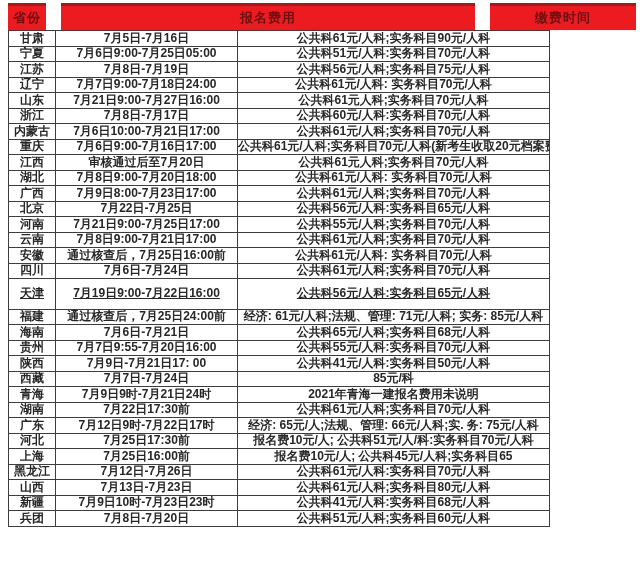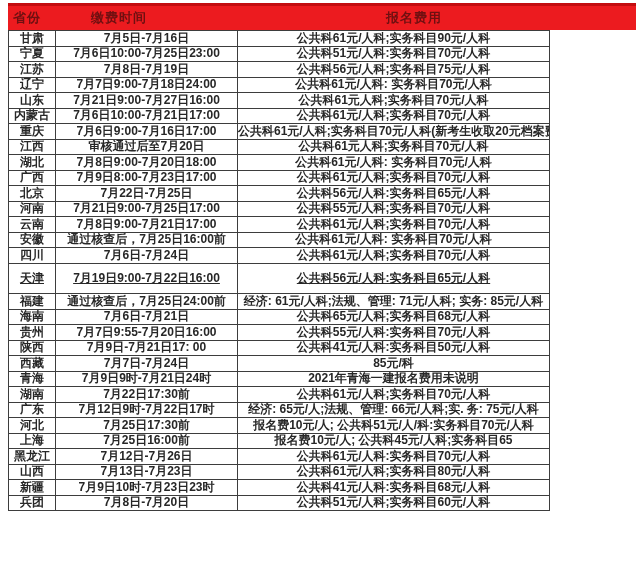--- a/index.html
+++ b/index.html
@@ -6,21 +6,21 @@
   html, body { margin: 0; padding: 0; }
   body {
     width: 640px; height: 575px;
     background: #ffffff;
     font-family: "Liberation Sans", "DejaVu Sans", sans-serif;
   }
   .page { position: relative; width: 640px; height: 575px; background: #fff; overflow: hidden; }
   .tbl { position: absolute; left: 8px; top: 3px; width: 628px; }
 
   
-  .hdr { display: flex; height: 27px; background: #ffffff; gap: 0; }
+  .hdr { display: flex; height: 27px; background: #ffffff; gap: 15px; }
   .hcell {
     background: #ec1b1f;
     border-top: 3px solid #c30d10;
     color: #6e1011;
     font-weight: bold;
     font-size: 13px;
     display: flex; align-items: center; justify-content: center;
     letter-spacing: 1px;
   }
   .h1 { width: 38px; }
@@ -48,55 +48,60 @@
   tr.tall td { height: 30.5px; text-decoration: underline; }
 </style>
 </head>
 <body>
 
 <div class="page">
   <div class="tbl">
 
     <div class="hdr">
       <div class="hcell h1">省份</div>
+      <div class="hcell h3">报名费用</div>
       <div class="hcell h2">缴费时间</div>
-      <div class="hcell h3">报名费用</div>
     </div>
 
     <table class="body">
       <colgroup>
         <col style="width:47px">
         <col style="width:182px">
         <col>
       </colgroup>
       <tbody id="rows">
           <tr>
     <td>甘肃</td>
     <td>7月5日-7月16日</td>
     <td>公共科61元/人科;实务科目90元/人科</td>
   </tr>
           <tr>
     <td>宁夏</td>
-    <td>7月6日10:00-7月25日23:00</td>
+    <td>7月6日9:00-7月25日05:00</td>
     <td>公共科51元/人科:实务科目70元/人科</td>
   </tr>
           <tr>
     <td>江苏</td>
     <td>7月8日-7月19日</td>
     <td>公共科56元/人科;实务科目75元/人科</td>
   </tr>
           <tr>
     <td>辽宁</td>
     <td>7月7日9:00-7月18日24:00</td>
     <td>公共科61元/人科: 实务科目70元/人科</td>
   </tr>
           <tr>
     <td>山东</td>
     <td>7月21日9:00-7月27日16:00</td>
     <td>公共科61元人科;实务科目70元/人科</td>
+  </tr>
+          <tr>
+    <td>浙江</td>
+    <td>7月8日-7月17日</td>
+    <td>公共科60元/人科:实务科目70元/人科</td>
   </tr>
           <tr>
     <td>内蒙古</td>
     <td>7月6日10:00-7月21日17:00</td>
     <td>公共科61元/人科;实务科目70元/人科</td>
   </tr>
           <tr>
     <td>重庆</td>
     <td>7月6日9:00-7月16日17:00</td>
     <td>公共科61元/人科;实务科目70元/人科(新考生收取20元档案费)</td>

